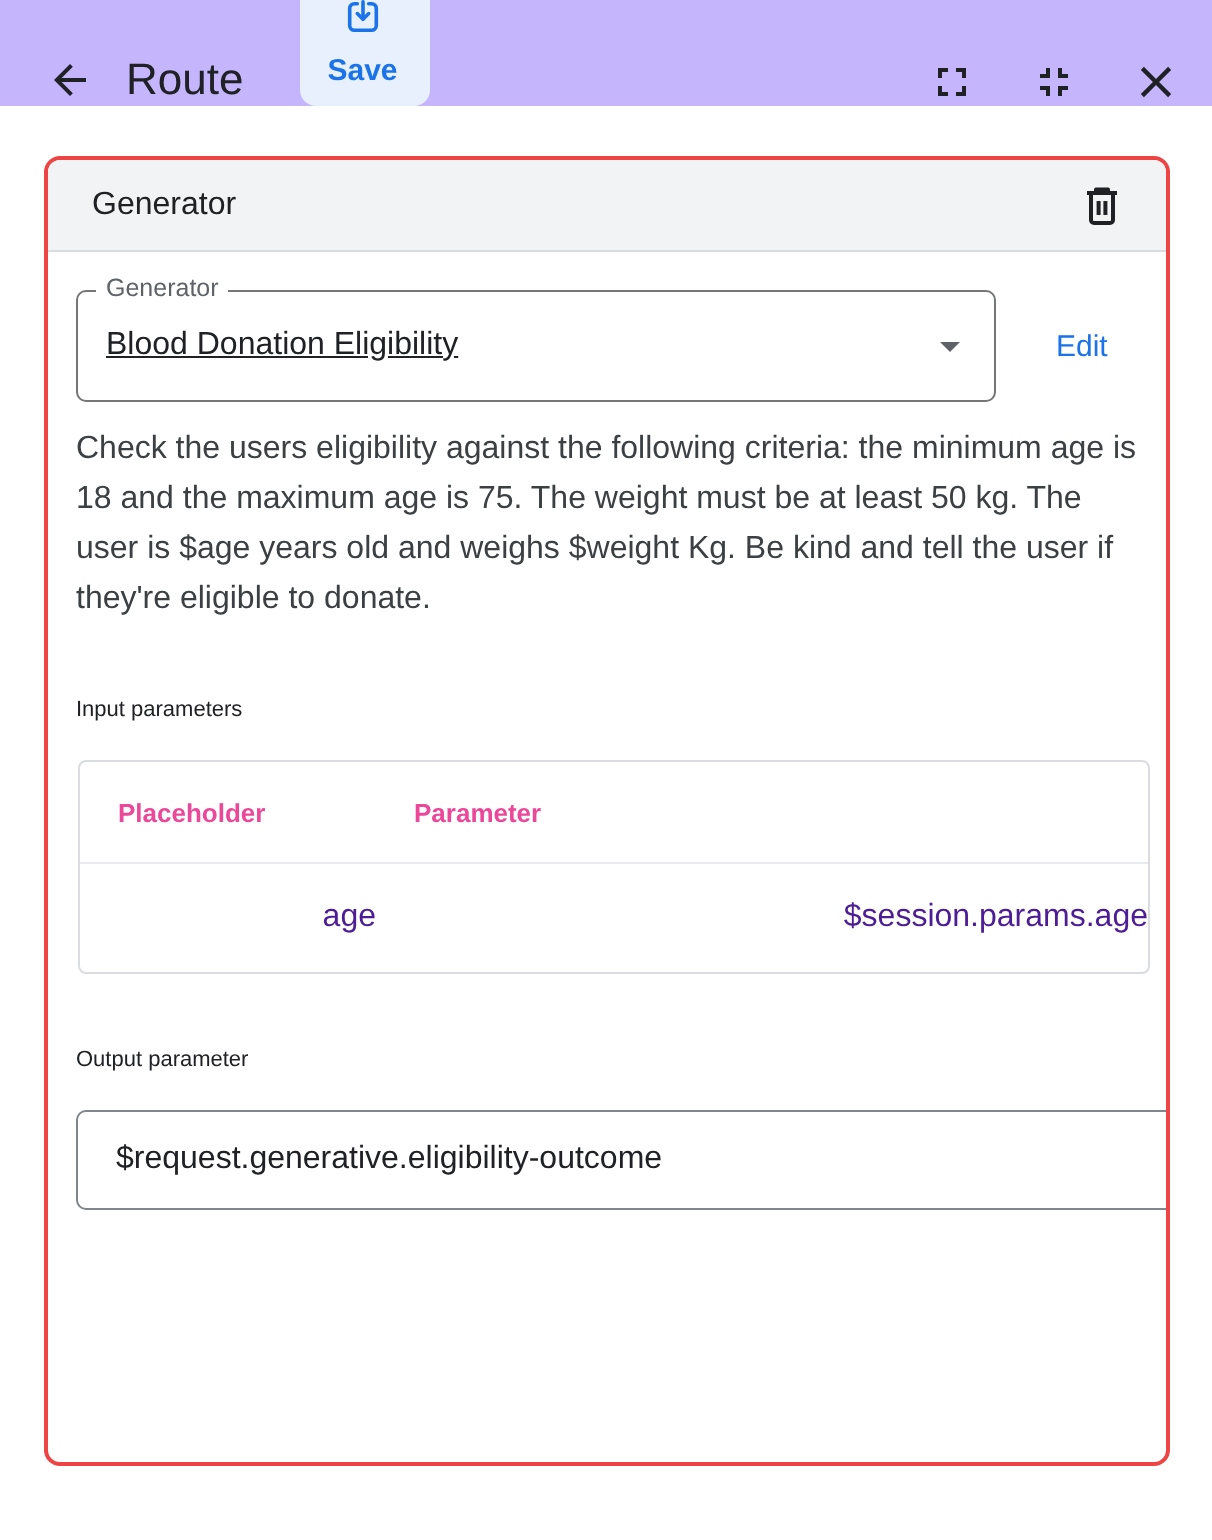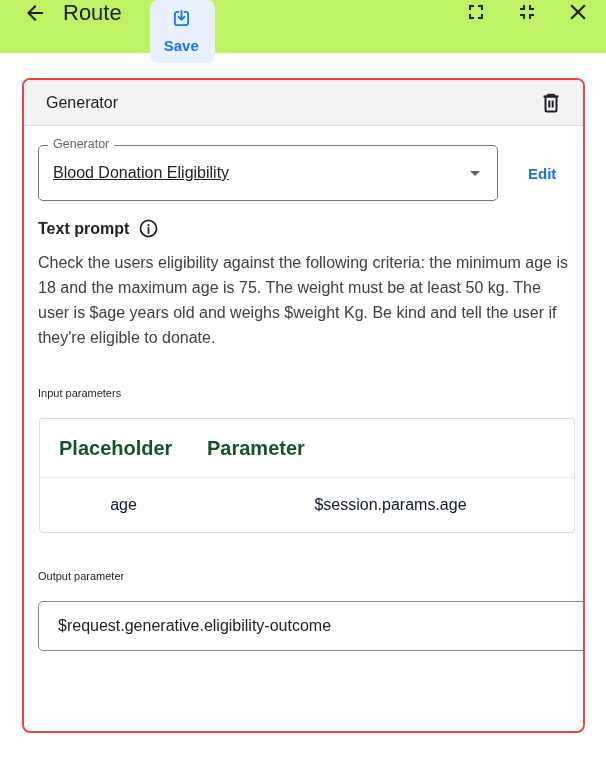--- a/index.html
+++ b/index.html
@@ -3,22 +3,22 @@
 <meta charset="utf-8">
 <style>
   * { box-sizing: border-box; }
   html,body { margin:0; padding:0; }
   body {
     width:606px; height:770px; position:relative; overflow:hidden;
     background:#fff; font-family:"Liberation Sans", sans-serif; color:#202124;
   }
   
   .topbar {
-    position:absolute; top:0; left:0; right:0; height:53px; background:#bef264;
-    z-index:5; display:flex; align-items:flex-start; padding:0 16px 0 22px;
+    position:absolute; top:0; left:0; right:0; height:53px; background:#c4b5fd;
+    z-index:5; display:flex; align-items:flex-end; padding:0 16px 0 22px;
   }
   .icon-btn {
     background:none; border:none; padding:0; margin:0; cursor:pointer;
     display:flex; align-items:center; justify-content:center; color:#202124;
   }
   .back-btn { width:26px; height:26px; }
   .topbar-title { font-size:22px; color:#202124; margin-left:15px; }
   .save-btn {
     margin-left:28px; display:flex; align-items:center; gap:9px;
     background:#e8f0fe; color:#1a73e8; border:none; border-radius:8px;
@@ -54,42 +54,42 @@
   .select-label {
     position:absolute; top:-9px; left:9px; background:#fff; padding:0 5px;
     font-size:12.5px; color:#5f6368; white-space:nowrap;
   }
   .select-value { flex:1; font-size:16px; color:#202124;text-decoration:underline; }
   .select-arrow {
     width:0; height:0; border-left:5px solid transparent;
     border-right:5px solid transparent; border-top:5px solid #5f6368;
   }
   .edit-link {
-    margin-left:30px; color:#1a73e8; font-size:15px; font-weight:700;
+    margin-left:30px; color:#1a73e8; font-size:15px; font-weight:400;
     background:none; border:none; cursor:pointer; padding:0;
     font-family:"Liberation Sans", sans-serif;
   }
   
   .prompt-header { margin-top:17px; display:flex; align-items:center; gap:9px; }
   .prompt-label { font-size:16px; font-weight:700; color:#202124; }
   .info-btn { width:21px; height:21px; color:#202124; }
   .prompt-text { margin-top:11px; font-size:16px; line-height:25px; color:#3c4043; max-width:540px; }
   
   .section-label { margin-top:37px; font-size:11px; color:#202124; }
   
   .param-table {
     margin-top:19px; margin-left:1px; width:536px; border-collapse:separate;
     border-spacing:0; border:1px solid #dadce0; border-radius:4px;
   }
   .param-table th {
-    text-align:left; font-size:20px; font-weight:700; color:#14532d;
+    text-align:left; font-size:13px; font-weight:700; color:#ec4899;
     padding:18px 0 17px 19px;
   }
   .param-table td {
-    text-align:center; font-size:16px; color:#0f172a;
+    text-align:right; font-size:16px; color:#4c1d95;
     padding:18px 0 18px 19px; border-top:1px solid #e8eaed;
   }
   .col-placeholder { width:148px; }
   
   .output-box {
     margin-top:19px; width:588px; height:50px; border:1px solid #80868b;
     border-radius:5px; display:flex; align-items:center; padding-left:19px;
     font-size:16px; color:#202124; background:#fff;
   }
   svg { display:block; }
@@ -163,30 +163,20 @@
 
       <div class="generator-row">
         <div class="select-box">
           <span class="select-label">Generator</span>
           <span class="select-value">Blood Donation Eligibility</span>
           <span class="select-arrow"></span>
         </div>
         <button class="edit-link">Edit</button>
       </div>
 
-      <div class="prompt-header">
-        <span class="prompt-label">Text prompt</span>
-        <span class="icon-btn info-btn">
-          <svg width="21" height="21" viewBox="0 0 24 24" fill="none">
-            <circle cx="12" cy="12" r="9.2" stroke="#202124" stroke-width="2"></circle>
-            <circle cx="12" cy="8.1" r="1.3" fill="#202124"></circle>
-            <path d="M12 11.2v5.8" stroke="#202124" stroke-width="2" stroke-linecap="round"></path>
-          </svg>
-        </span>
-      </div>
       <div class="prompt-text">Check the users eligibility against the following criteria: the minimum age is 18 and the maximum age is 75. The weight must be at least 50 kg. The user is $age years old and weighs $weight Kg. Be kind and tell the user if they're eligible to donate.</div>
 
       <div class="section-label">Input parameters</div>
 
       <table class="param-table">
         <thead>
           <tr>
             <th class="col-placeholder">Placeholder</th>
             <th>Parameter</th>
           </tr>

